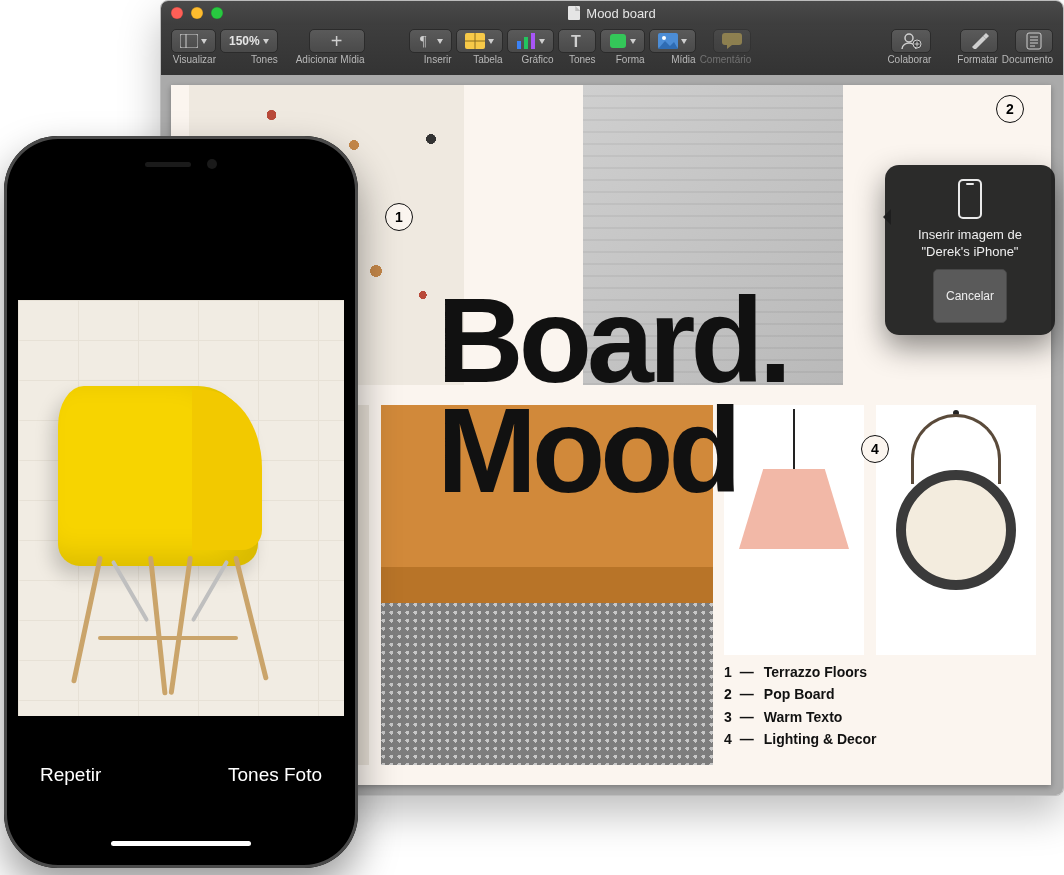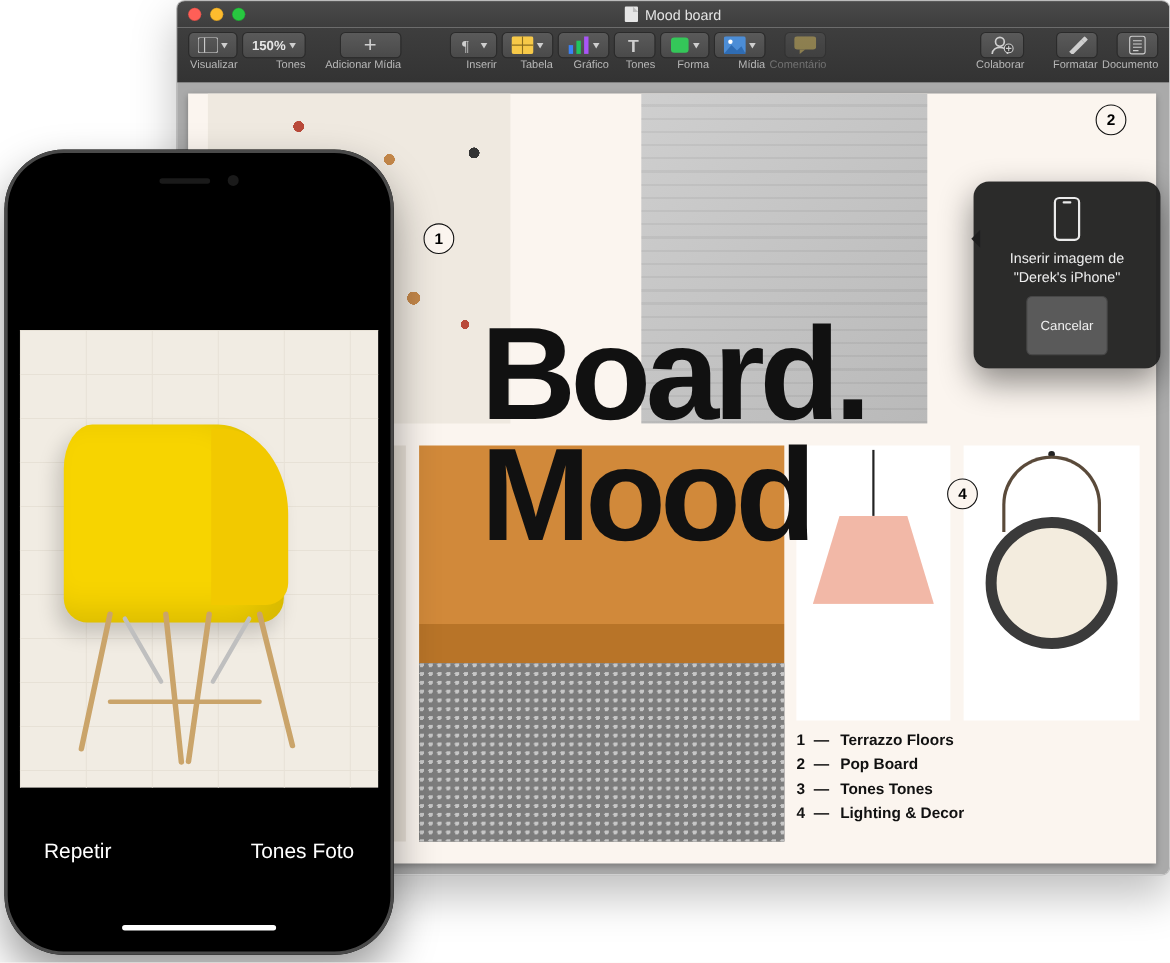--- a/index.html
+++ b/index.html
@@ -396,21 +396,21 @@
             <span>Terrazzo Floors</span>
           </div>
         <div class="row">
             <span>2</span>
             <span class="dash">—</span>
             <span>Pop Board</span>
           </div>
         <div class="row">
             <span>3</span>
             <span class="dash">—</span>
-            <span>Tones Tones</span>
+            <span>Warm Texto</span>
           </div>
         <div class="row">
             <span>4</span>
             <span class="dash">—</span>
             <span>Lighting &amp; Decor</span>
           </div>
       </div>
     </div>
   </div>
 </div>

